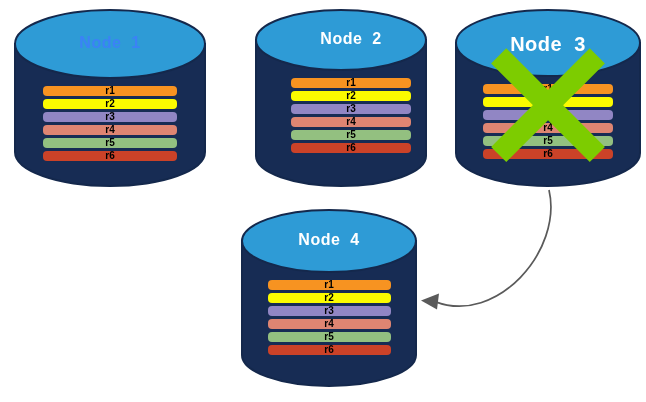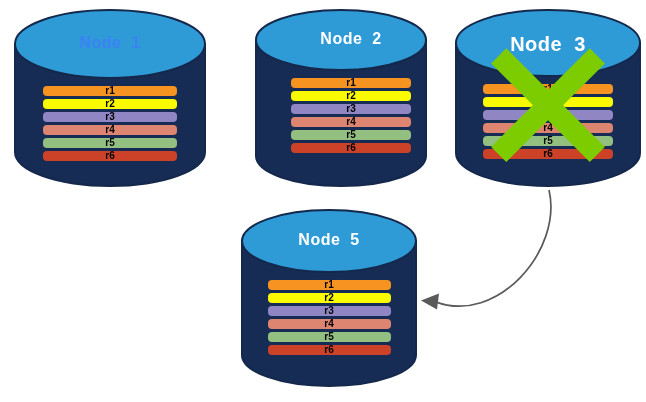--- a/index.html
+++ b/index.html
@@ -134,21 +134,21 @@
           <rect x="82.305" y="27.450000000000003" width="21.39" height="139.5" fill="#7DCC00" transform="rotate(-45 93 97.2)"></rect>
         </g>
       </svg>
   </div>
 
   <div class="node" id="node-4" style="left: 241px; top: 208px; width: 176px; height: 180px;">
     <svg class="node-svg" width="176" height="180" viewBox="0 0 176 180">
         <path d="M 1,33 L 1,147 A 87,31 0 0 0 175,147 L 175,33 Z" fill="#172C54" stroke="#14284C" stroke-width="2"></path>
         <ellipse cx="88" cy="33" rx="87" ry="31" fill="#2E9BD6" stroke="#14284C" stroke-width="2"></ellipse>
       </svg>
-    <div class="node-title" style="top: 23px; font-size: 16px; color: rgb(255, 255, 255);">Node  5</div>
+    <div class="node-title" style="top: 23px; font-size: 16px; color: rgb(255, 255, 255);">Node  4</div>
     <div class="rows" style="top: 72px; gap: 3px;">
         <div class="row" style="width: 123px; height: 10px; background: rgb(247, 147, 33); font-size: 10px; color: rgb(0, 0, 0);">r1</div>
         <div class="row" style="width: 123px; height: 10px; background: rgb(251, 251, 0); font-size: 10px; color: rgb(0, 0, 0);">r2</div>
         <div class="row" style="width: 123px; height: 10px; background: rgb(145, 134, 196); font-size: 10px; color: rgb(0, 0, 0);">r3</div>
         <div class="row" style="width: 123px; height: 10px; background: rgb(222, 133, 114); font-size: 10px; color: rgb(0, 0, 0);">r4</div>
         <div class="row" style="width: 123px; height: 10px; background: rgb(147, 192, 128); font-size: 10px; color: rgb(0, 0, 0);">r5</div>
         <div class="row" style="width: 123px; height: 10px; background: rgb(203, 66, 40); font-size: 10px; color: rgb(0, 0, 0);">r6</div>
       </div>
   </div>
 

